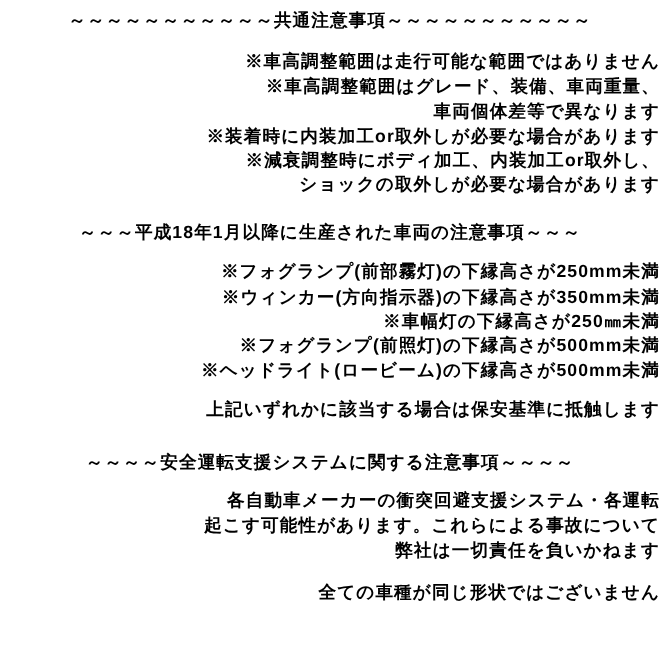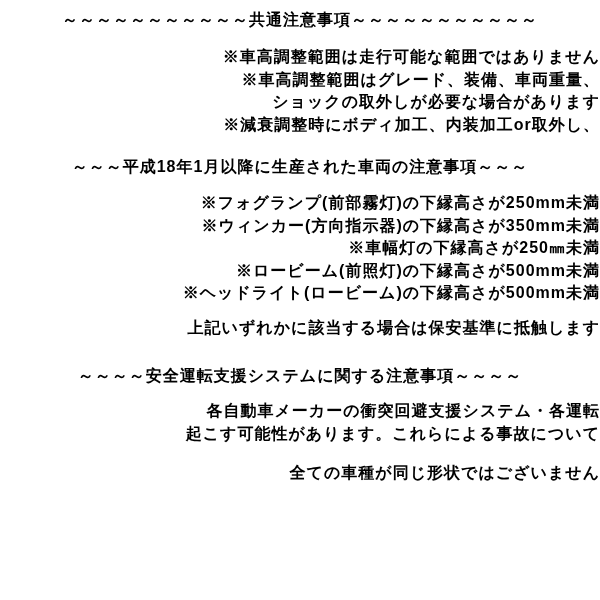--- a/index.html
+++ b/index.html
@@ -45,42 +45,45 @@
 </head>
 <body>
 
 <div class="doc">
 
   <div class="heading heading-common">～～～～～～～～～～～共通注意事項～～～～～～～～～～～</div>
 
   <div class="para para-common">
     <div class="line">※車高調整範囲は走行可能な範囲ではありません</div>
     <div class="line">※車高調整範囲はグレード、装備、車両重量、</div>
+    <div class="line indent">車両個体差等で異なります</div>
+    <div class="line">※装着時に内装加工or取外しが必要な場合があります</div>
+    <div class="line">※減衰調整時にボディ加工、内装加工or取外し、</div>
     <div class="line indent">ショックの取外しが必要な場合があります</div>
-    <div class="line">※減衰調整時にボディ加工、内装加工or取外し、</div>
   </div>
 
   <div class="heading heading-h18">～～～平成18年1月以降に生産された車両の注意事項～～～</div>
 
   <div class="para para-h18">
     <div class="line">※フォグランプ(前部霧灯)の下縁高さが250mm未満</div>
     <div class="line">※ウィンカー(方向指示器)の下縁高さが350mm未満</div>
     <div class="line">※車幅灯の下縁高さが250㎜未満</div>
-    <div class="line">※ロービーム(前照灯)の下縁高さが500mm未満</div>
+    <div class="line">※フォグランプ(前照灯)の下縁高さが500mm未満</div>
     <div class="line">※ヘッドライト(ロービーム)の下縁高さが500mm未満</div>
   </div>
 
   <div class="para para-conclusion">
     <div class="line">上記いずれかに該当する場合は保安基準に抵触します</div>
   </div>
 
   <div class="heading heading-safety">～～～～安全運転支援システムに関する注意事項～～～～</div>
 
   <div class="para para-safety">
     <div class="line">各自動車メーカーの衝突回避支援システム・各運転</div>
     <div class="line">起こす可能性があります。これらによる事故について</div>
+    <div class="line">弊社は一切責任を負いかねます</div>
   </div>
 
   <div class="para para-sample">
     <div class="line indent">全ての車種が同じ形状ではございません</div>
   </div>
 
 </div>
 
 </body></html>

